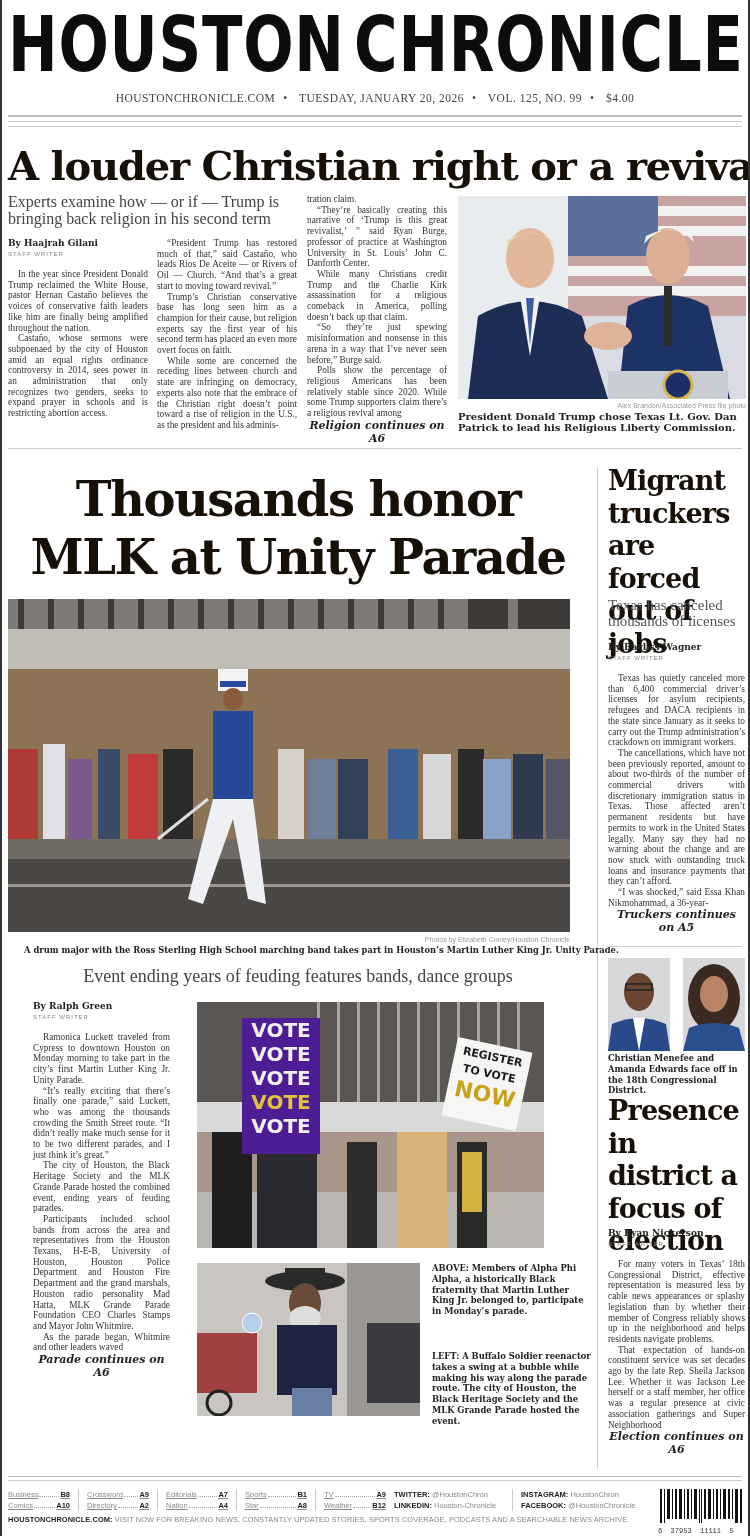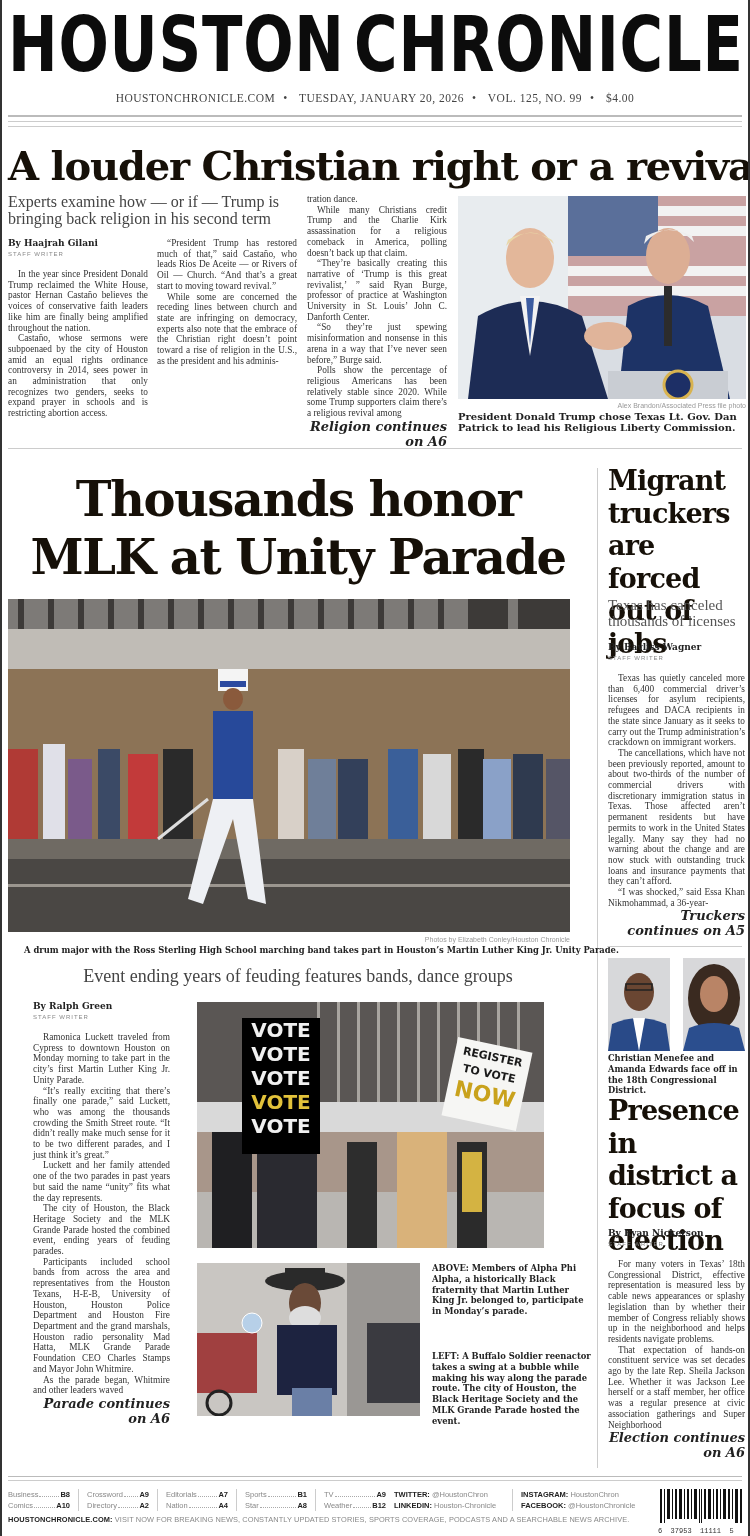--- a/index.html
+++ b/index.html
@@ -17,42 +17,42 @@
   .rule2 { position:absolute; left: 6px; top: 121px; width: 734px; height: 1px; background:#ccc; }
   .rule3 { position:absolute; left: 6px; top: 126px; width: 734px; height: 1px; background:#ccc; }
 
   
   .h1 { left: 6px; top: 142px; width: 740px; font-family: "DejaVu Serif", serif; font-weight: bold; font-size: 40px; letter-spacing: -1.2px; color:#161008; white-space:nowrap; }
   .deck1 { left: 6px; top: 193px; width: 292px; font-family:"Liberation Serif", serif; font-size: 16px; line-height: 17px; color:#444; }
   .byline { font-family:"DejaVu Serif", serif; font-weight:bold; font-size: 9px; color:#222; }
   .staff { font-family:"Liberation Sans", sans-serif; font-size: 6px; letter-spacing: 1px; color:#888; margin-top: 3px; }
   .body-text { font-family:"Liberation Serif", serif; font-size: 9.3px; line-height: 10.7px; color:#333; text-align: justify; hyphens: auto; }
   .body-text p { text-indent: 10px; }
-  .jump { font-family:"DejaVu Serif", serif; font-style: italic; font-weight: bold; font-size: 13px; text-align:right; color:#222; }
+  .jump { font-family:"DejaVu Serif", serif; font-style: italic; font-weight: bold; font-size: 11px; text-align:center; color:#222; }
 
   .col { position:absolute; }
   .photo { position:absolute; overflow:hidden; }
   .credit { font-family:"Liberation Sans", sans-serif; font-size: 7px; color:#999; text-align:right; }
   .caption-bold { font-family:"DejaVu Serif", serif; font-weight:bold; font-size: 10px; line-height: 11px; color:#222; }
 
   .divider-h { position:absolute; height:1px; background:#ccc; }
   .divider-v { position:absolute; width:1px; background:#ccc; }
 
   .h2 { left: 6px; top: 470px; width: 580px; text-align:center; font-family:"DejaVu Serif", serif; font-weight:bold; font-size: 48px; line-height: 58px; letter-spacing: -1.5px; color:#161008; }
   .side-h { font-family:"DejaVu Serif", serif; font-weight:bold; font-size: 27px; line-height: 32.5px; letter-spacing: -0.8px; color:#161008; }
   .side-deck { font-family:"Liberation Serif", serif; font-size: 15px; line-height: 16px; color:#555; }
   .deck2 { left: 6px; top: 966px; width: 580px; text-align:center; font-family:"Liberation Serif", serif; font-size: 18px; color:#444; }
 
   
   .footer-rule1 { position:absolute; left: 6px; top: 1476px; width: 734px; height: 1px; background:#bbb; }
   .footer-rule2 { position:absolute; left: 6px; top: 1480px; width: 734px; height: 1px; background:#ccc; }
   .index { position:absolute; left: 6px; top: 1489px; display:flex; font-family:"Liberation Sans", sans-serif; font-size: 7.5px; color:#888; }
   .index-col { padding-right: 8px; margin-right: 8px; border-right: 1px solid #ccc; line-height: 11px; }
   .index-col:last-child { border-right:none; }
-  .index-item { display:flex; width: 62px; }
+  .index-item { display:flex; width: 62px; text-decoration: underline; }
   .index-item .lbl { white-space:nowrap; }
   .index-item .dots { flex:1; border-bottom: 1px dotted #aaa; margin: 0 1px 3px 1px; }
   .index-item .pg { color:#222; font-weight:bold; }
   .social { position:absolute; top: 1489px; font-family:"Liberation Sans", sans-serif; font-size: 7.5px; line-height: 11px; color:#888; }
   .social b { color:#222; }
   .site-line { position:absolute; left: 6px; top: 1515px; font-family:"Liberation Sans", sans-serif; font-size: 7.4px; color:#888; letter-spacing: 0.1px; white-space:nowrap; }
   .site-line b { color:#222; }
   .barcode { position:absolute; left: 656px; top: 1489px; width: 86px; height: 42px; }
 </style>
 </head>
@@ -85,27 +85,28 @@
 <div class="col" style="left:6px; top:238px; width:140px;">
   <div class="byline">By Haajrah Gilani</div>
   <div class="staff">STAFF WRITER</div>
   <div class="body-text" style="margin-top:12px;">
     <p>In the year since President Donald Trump reclaimed the White House, pastor Hernan Castaño believes the voices of conservative faith leaders like him are finally being amplified throughout the nation.</p>
     <p>Castaño, whose sermons were subpoenaed by the city of Houston amid an equal rights ordinance controversy in 2014, sees power in an administration that only recognizes two genders, seeks to expand prayer in schools and is restricting abortion access.</p>
   </div>
 </div>
 <div class="col body-text" style="left:155px; top:238px; width:140px;">
   <p>“President Trump has restored much of that,” said Castaño, who leads Rios De Aceite — or Rivers of Oil — Church. “And that’s a great start to moving toward revival.”</p>
+  <p>Trump’s Christian conservative base has long seen him as a champion for their cause, but religion experts say the first year of his second term has placed an even more overt focus on faith.</p>
   <p>While some are concerned the receding lines between church and state are infringing on democracy, experts also note that the embrace of the Christian right doesn’t point toward a rise of religion in the U.S., as the president and his adminis-</p>
 </div>
 <div class="col" style="left:305px; top:194px; width:140px;">
   <div class="body-text">
-    <div>tration dance.</div>
+    <div>tration claim.</div>
+    <p>“They’re basically creating this narrative of ‘Trump is this great revivalist,’ ” said Ryan Burge, professor of practice at Washington University in St. Louis’ John C. Danforth Center.</p>
     <p>While many Christians credit Trump and the Charlie Kirk assassination for a religious comeback in America, polling doesn’t back up that claim.</p>
-    <p>“They’re basically creating this narrative of ‘Trump is this great revivalist,’ ” said Ryan Burge, professor of practice at Washington University in St. Louis’ John C. Danforth Center.</p>
     <p>“So they’re just spewing misinformation and nonsense in this arena in a way that I’ve never seen before,” Burge said.</p>
     <p>Polls show the percentage of religious Americans has been relatively stable since 2020. While some Trump supporters claim there’s a religious revival among</p>
   </div>
   <div class="jump">Religion continues on A6</div>
 </div>
 
 <div class="photo" style="left:456px; top:196px; width:288px; height:203px; background:#8a9bb5;">
   <svg width="288" height="203" viewBox="0 0 288 203">
     <rect width="288" height="203" fill="#d9dde3"></rect>
     <rect x="0" y="0" width="110" height="203" fill="#e8ecef"></rect>
@@ -195,21 +196,20 @@
 <div class="abs credit" style="left:6px; top:936px; width:562px;">Photos by Elizabeth Conley/Houston Chronicle</div>
 <div class="abs caption-bold" style="left:22px; top:945px; width:580px; font-size:8.4px; white-space:nowrap;">A drum major with the Ross Sterling High School marching band takes part in Houston’s Martin Luther King Jr. Unity Parade.</div>
 <div class="abs deck2">Event ending years of feuding features bands, dance groups</div>
 
 <div class="col" style="left:31px; top:1001px; width:137px;">
   <div class="byline">By Ralph Green</div>
   <div class="staff">STAFF WRITER</div>
   <div class="body-text" style="margin-top:12px;">
     <p>Ramonica Luckett traveled from Cypress to downtown Houston on Monday morning to take part in the city’s first Martin Luther King Jr. Unity Parade.</p>
     <p>“It’s really exciting that there’s finally one parade,” said Luckett, who was among the thousands crowding the Smith Street route. “It didn’t really make much sense for it to be two different parades, and I just think it’s great.”</p>
-    <p>Luckett and her family attended one of the two parades in past years but said the name “unity” fits what the day represents.</p>
     <p>The city of Houston, the Black Heritage Society and the MLK Grande Parade hosted the combined event, ending years of feuding parades.</p>
     <p>Participants included school bands from across the area and representatives from the Houston Texans, H-E-B, University of Houston, Houston Police Department and Houston Fire Department and the grand marshals, Houston radio personality Mad Hatta, MLK Grande Parade Foundation CEO Charles Stamps and Mayor John Whitmire.</p>
     <p>As the parade began, Whitmire and other leaders waved</p>
   </div>
   <div class="jump">Parade continues on A6</div>
 </div>
 
 <div class="photo" style="left:195px; top:1002px; width:347px; height:246px;">
   <svg width="347" height="246" viewBox="0 0 347 246">
     <rect width="347" height="246" fill="#8f8b87"></rect>
@@ -232,21 +232,21 @@
     <rect y="100" width="347" height="30" fill="#d9d9d9"></rect>
     <rect y="130" width="347" height="60" fill="#a8968a"></rect>
     <rect y="190" width="347" height="56" fill="#b9b6b2"></rect>
     <rect x="15" y="130" width="40" height="116" fill="#1f1f22"></rect>
     <rect x="60" y="140" width="60" height="106" fill="#2a2a30"></rect>
     <rect x="150" y="140" width="30" height="106" fill="#2d2d2d"></rect>
     <rect x="200" y="130" width="50" height="116" fill="#d9b27a"></rect>
     <rect x="260" y="140" width="30" height="106" fill="#2b2b2b"></rect>
     <rect x="265" y="150" width="20" height="60" fill="#d4b342"></rect>
   </svg>
-  <div style="position:absolute; left:45px; top:16px; width:78px; height:136px; background:#000000; text-align:center; font-family:'DejaVu Sans',sans-serif; font-weight:bold; font-size:20px; line-height:24px;">
+  <div style="position:absolute; left:45px; top:16px; width:78px; height:136px; background:#4c1d95; text-align:center; font-family:'DejaVu Sans',sans-serif; font-weight:bold; font-size:20px; line-height:24px;">
     <div style="color:#f0f0f0;">VOTE</div>
     <div style="color:#f0f0f0;">VOTE</div>
     <div style="color:#f0f0f0;">VOTE</div>
     <div style="color:#e2c23a;">VOTE</div>
     <div style="color:#f0f0f0;">VOTE</div>
   </div>
   <div style="position:absolute; left:252px; top:42px; width:76px; height:80px; background:#f6f6f4; transform:rotate(12deg); text-align:center; font-family:'DejaVu Sans',sans-serif; font-weight:bold; line-height:17px; padding-top:4px;">
     <div style="font-size:11px; color:#1a1a1a;">REGISTER</div>
     <div style="font-size:11px; color:#1a1a1a;">TO VOTE</div>
     <div style="font-size:22px; line-height:26px; color:#c9a21c;">NOW</div>

